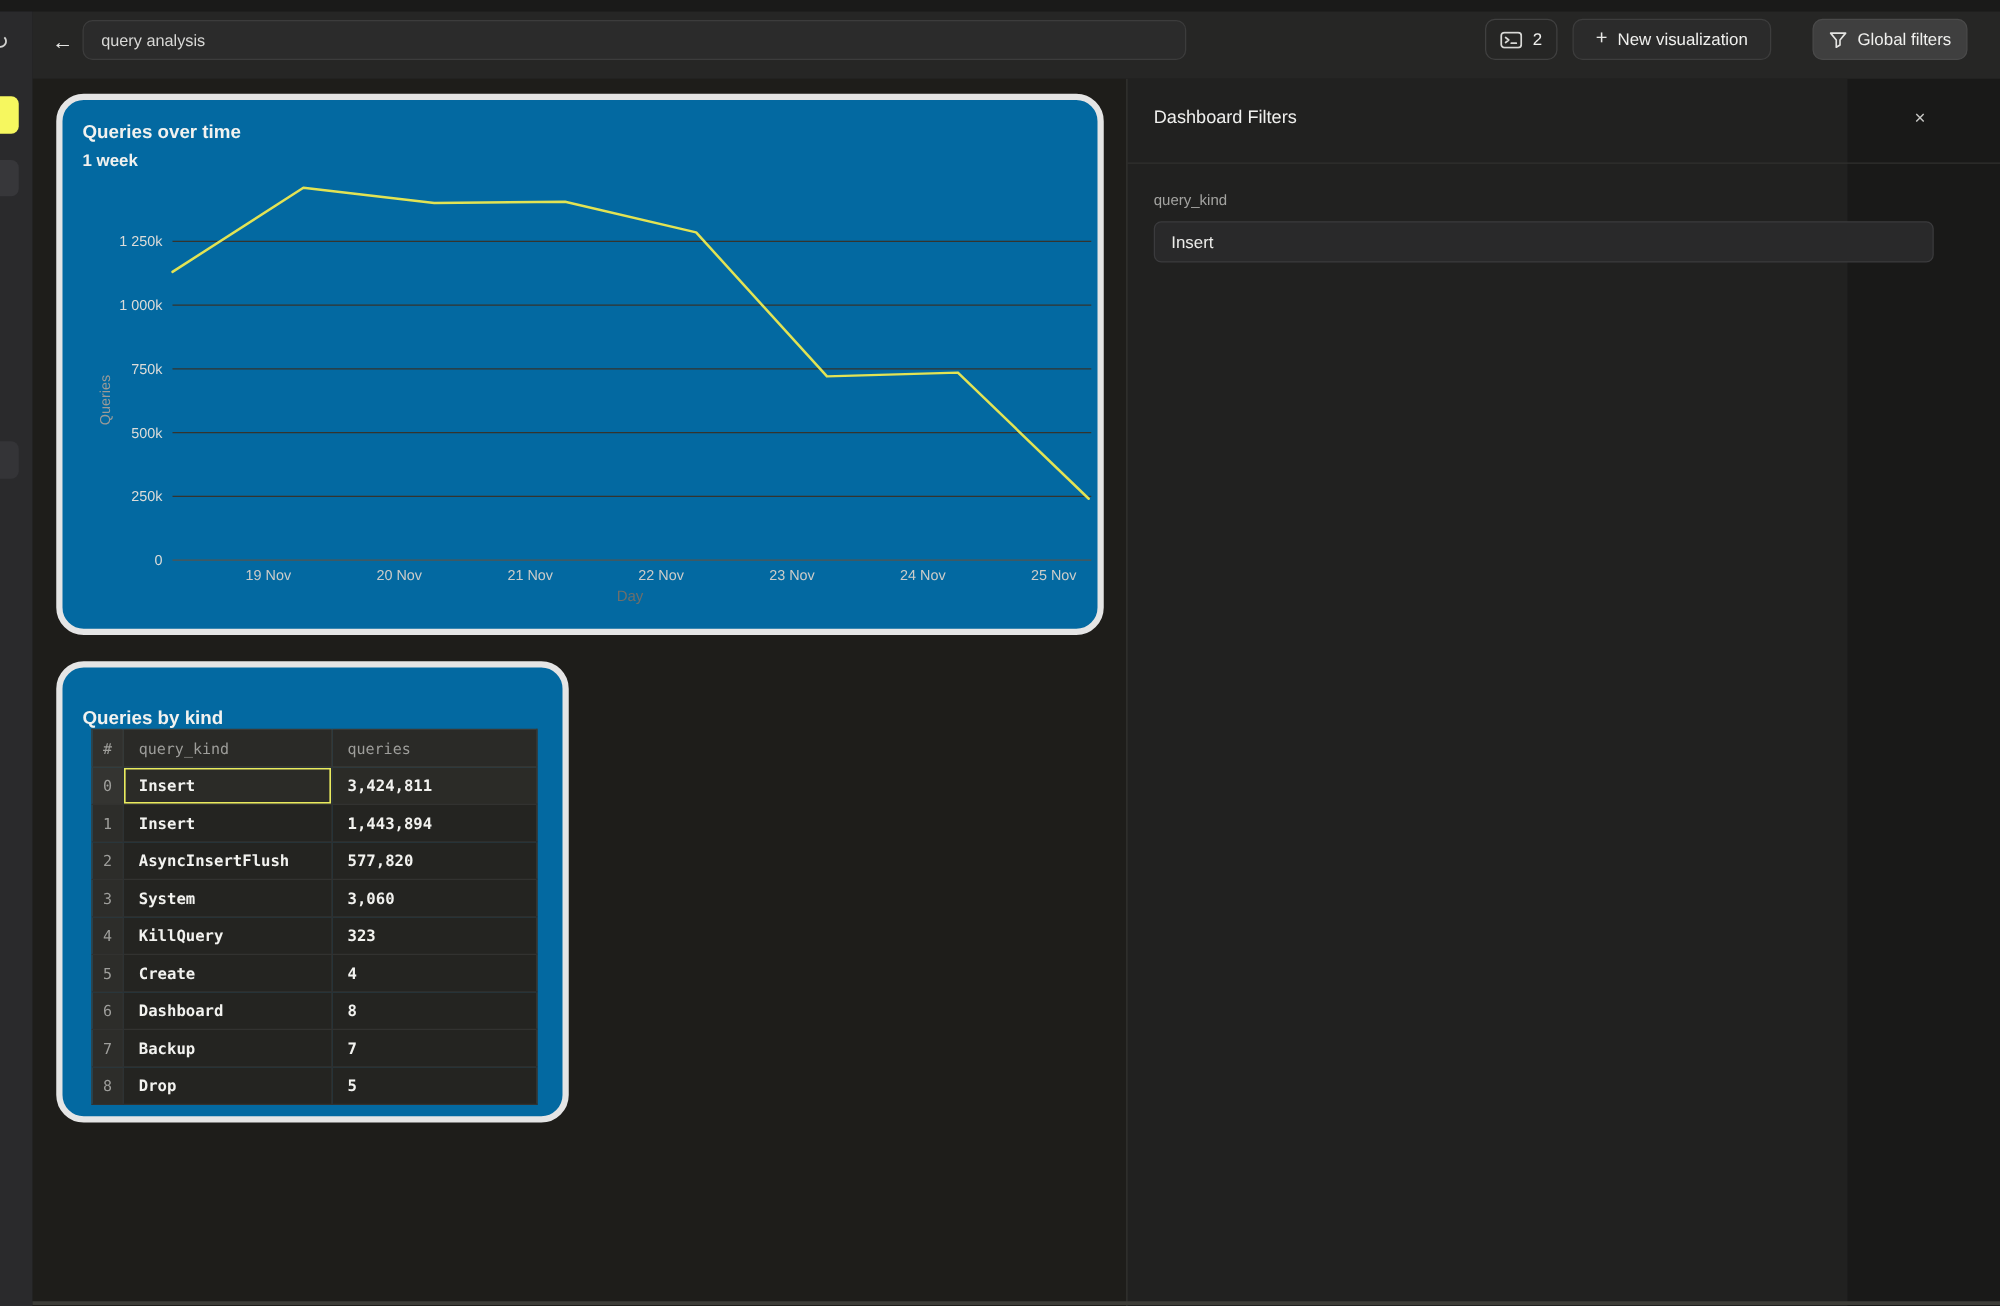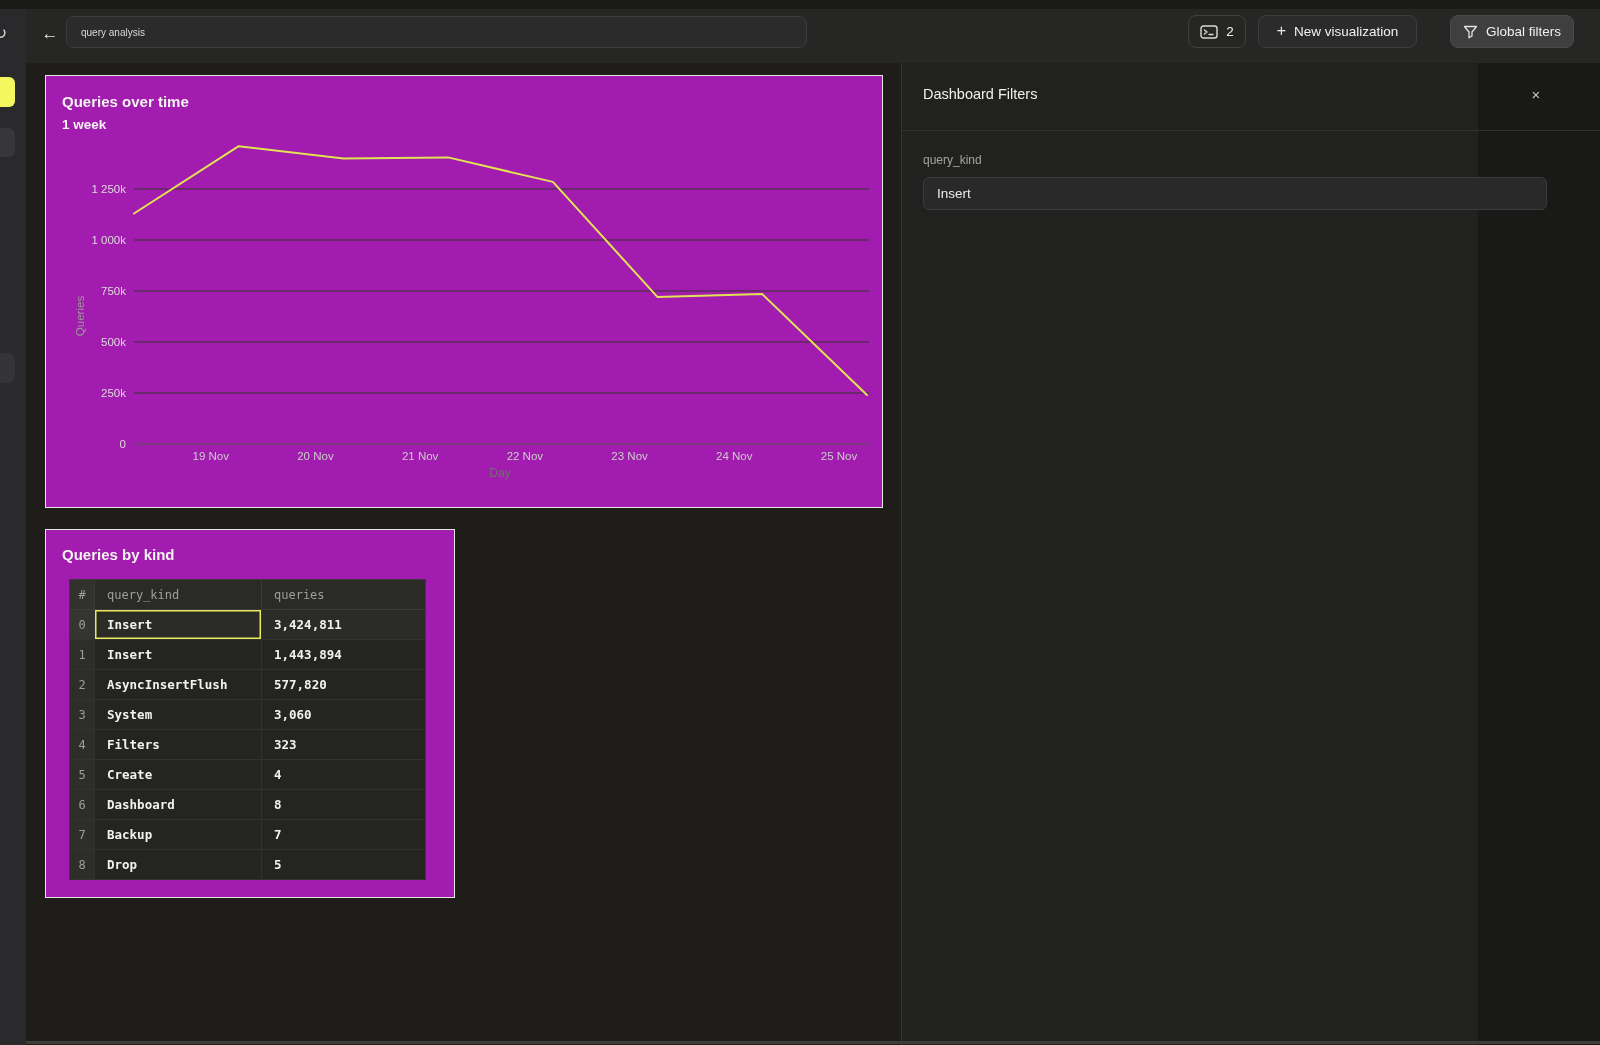--- a/index.html
+++ b/index.html
@@ -9,49 +9,49 @@
 
   
   #top-strip { left:0; top:0; width:1600px; height:9px; background:#1a1a19; z-index:6; }
   #sidebar { left:0; top:9px; width:26px; height:1036px; background:#2a2a2c; z-index:5; }
   #sidebar .side-item { position:absolute; left:-8px; width:23px; height:30px; border-radius:6px; }
   #history-icon { position:absolute; left:-7px; top:14px; color:#d3d3d1; font-size:17px; }
 
   #topbar { left:26px; top:9px; width:1574px; height:54px; background:#262625; z-index:4; }
   #back-button { position:absolute; left:12px; top:11px; width:24px; height:28px; color:#e6e6e4;
     font-size:17px; display:flex; align-items:center; justify-content:center; cursor:pointer; }
-  #dashboard-title-input { position:absolute; left:40px; top:7px; width:741px; height:32px;
+  #dashboard-title-input { position:absolute; left:40px; top:7px; width:883px; height:32px;
     background:#2b2b2b; border:1px solid #3c3c3c; border-radius:8px; color:#d8d8d6;
-    font-size:10px; padding:0 14px; font-family:"Liberation Sans", sans-serif; outline:none; }
+    font-size:13px; padding:0 14px; font-family:"Liberation Sans", sans-serif; outline:none; }
   .tb-btn { position:absolute; top:6px; height:33px; border-radius:8px; display:flex;
     align-items:center; justify-content:center; gap:8px; color:#f0f0ee; font-size:13.5px;
     cursor:pointer; }
   #console-button { left:1162px; width:58px; background:#262625; border:1px solid #404040; }
   #new-visualization-button { left:1232px; width:159px; background:#2b2b2b; border:1px solid #3d3d3d; }
   #global-filters-button { left:1424px; width:124px; background:#3f3f3f; border:1px solid #4a4a4a; }
   .plus-glyph { font-size:16px; font-weight:400; color:#e8e8e6; margin-top:-1px; }
 
   
   #main { left:26px; top:63px; width:875px; height:982px; background:#1e1d1a; z-index:1; }
-  .card { position:absolute; background:#a21caf; border:1px solid #e5e5e5; border-radius:0; }
+  .card { position:absolute; background:#0369a1; border:5px solid #e5e5e5; border-radius:22px; }
   #chart-card { left:19px; top:12px; width:838px; height:433px; }
   .card-title { position:absolute; left:16px; color:#f2f2ef; font-weight:bold; font-size:15px; }
   .card-subtitle { position:absolute; left:16px; color:#f2f2ef; font-weight:bold; font-size:13.5px; }
   #chart-card .card-title { top:17px; } #chart-card .card-subtitle { top:41px; }
   #queries-chart-svg { position:absolute; left:0; top:62px; }
   .gridline { stroke:#34342f; stroke-width:1; }
   .axisline { stroke:#55554f; stroke-width:1; }
   .ytick-label { fill:#dcdcd9; font-size:11.5px; font-family:"Liberation Sans",sans-serif; text-anchor:end; }
   .xtick-label { fill:#ccccc9; font-size:11.5px; font-family:"Liberation Sans",sans-serif; text-anchor:middle; }
   .axis-title { fill:#9b9b98; font-size:11.5px; font-family:"Liberation Sans",sans-serif; text-anchor:middle; }
   .xaxis-name { fill:#6f6f6b; font-size:12px; }
 
   
   #table-card { left:19px; top:466px; width:410px; height:369px; }
-  #table-card .card-title { top:16px; }
+  #table-card .card-title { top:32px; }
   #queries-table { position:absolute; left:23px; top:49px; width:357px; border-collapse:collapse;
     font-family:"DejaVu Sans Mono", monospace; border:1px solid #3a3a36; }
   #queries-table th { height:30px; font-weight:400; font-size:12px; color:#9e9e9b;
     text-align:left; padding:0 0 0 12px; background:#2a2a27; border-bottom:1px solid #3a3a36; }
   #queries-table th.idx { width:25px; text-align:center; padding:0; background:#31312e; }
   #queries-table th.kind { width:167px; border-right:1px solid #3a3a36; border-left:1px solid #3a3a36; }
   #queries-table td { height:30px; font-size:12.5px; font-weight:bold; color:#f2f2ef;
     padding:0 0 0 12px; background:#242421; border-bottom:1px solid #323230; }
   #queries-table td.idx { font-weight:400; font-size:12px; color:#9e9e9b; text-align:center;
     padding:0; background:#2d2d2a; }
@@ -174,21 +174,21 @@
             <td class="kind">AsyncInsertFlush</td>
             <td>577,820</td>
           </tr>
           <tr>
             <td class="idx">3</td>
             <td class="kind">System</td>
             <td>3,060</td>
           </tr>
           <tr>
             <td class="idx">4</td>
-            <td class="kind">Filters</td>
+            <td class="kind">KillQuery</td>
             <td>323</td>
           </tr>
           <tr>
             <td class="idx">5</td>
             <td class="kind">Create</td>
             <td>4</td>
           </tr>
           <tr>
             <td class="idx">6</td>
             <td class="kind">Dashboard</td>

